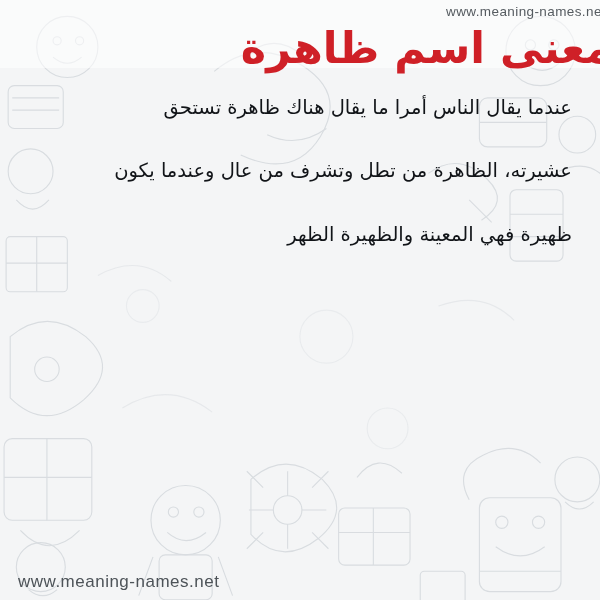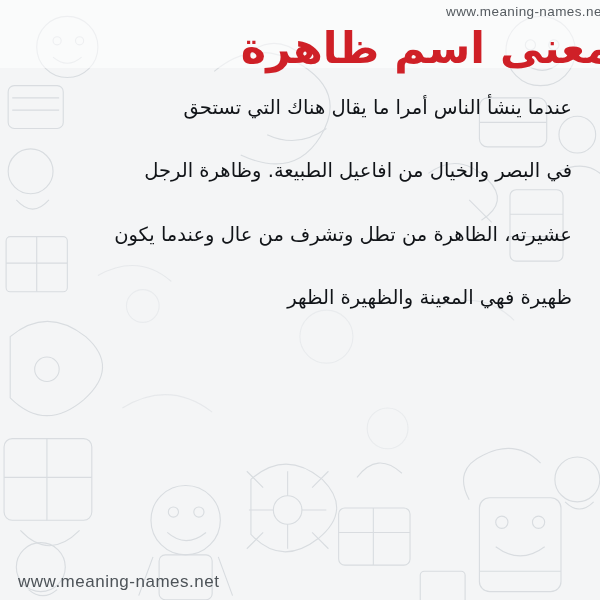--- a/index.html
+++ b/index.html
@@ -174,21 +174,20 @@
     </g>
   </svg>
 
   <div class="bg-band-top"></div>
 
   <div class="watermark-top">www.meaning-names.net</div>
 
   <div class="title">معنى اسم ظاهرة</div>
 
   <div class="body-text">
-    <div class="line">عندما ينشأ الناس أمرا ما يقال هناك التي تستحق</div>
-    <div class="line">في البصر والخيال من افاعيل الطبيعة. وظاهرة الرجل</div>
+    <div class="line">عندما يقال الناس أمرا ما يقال هناك ظاهرة تستحق</div>
     <div class="line">عشيرته، الظاهرة من تطل وتشرف من عال وعندما يكون</div>
     <div class="line">ظهيرة فهي المعينة والظهيرة الظهر</div>
   </div>
 
   <div class="watermark-bottom">www.meaning-names.net</div>
 
 </div>
 
 </body></html>

